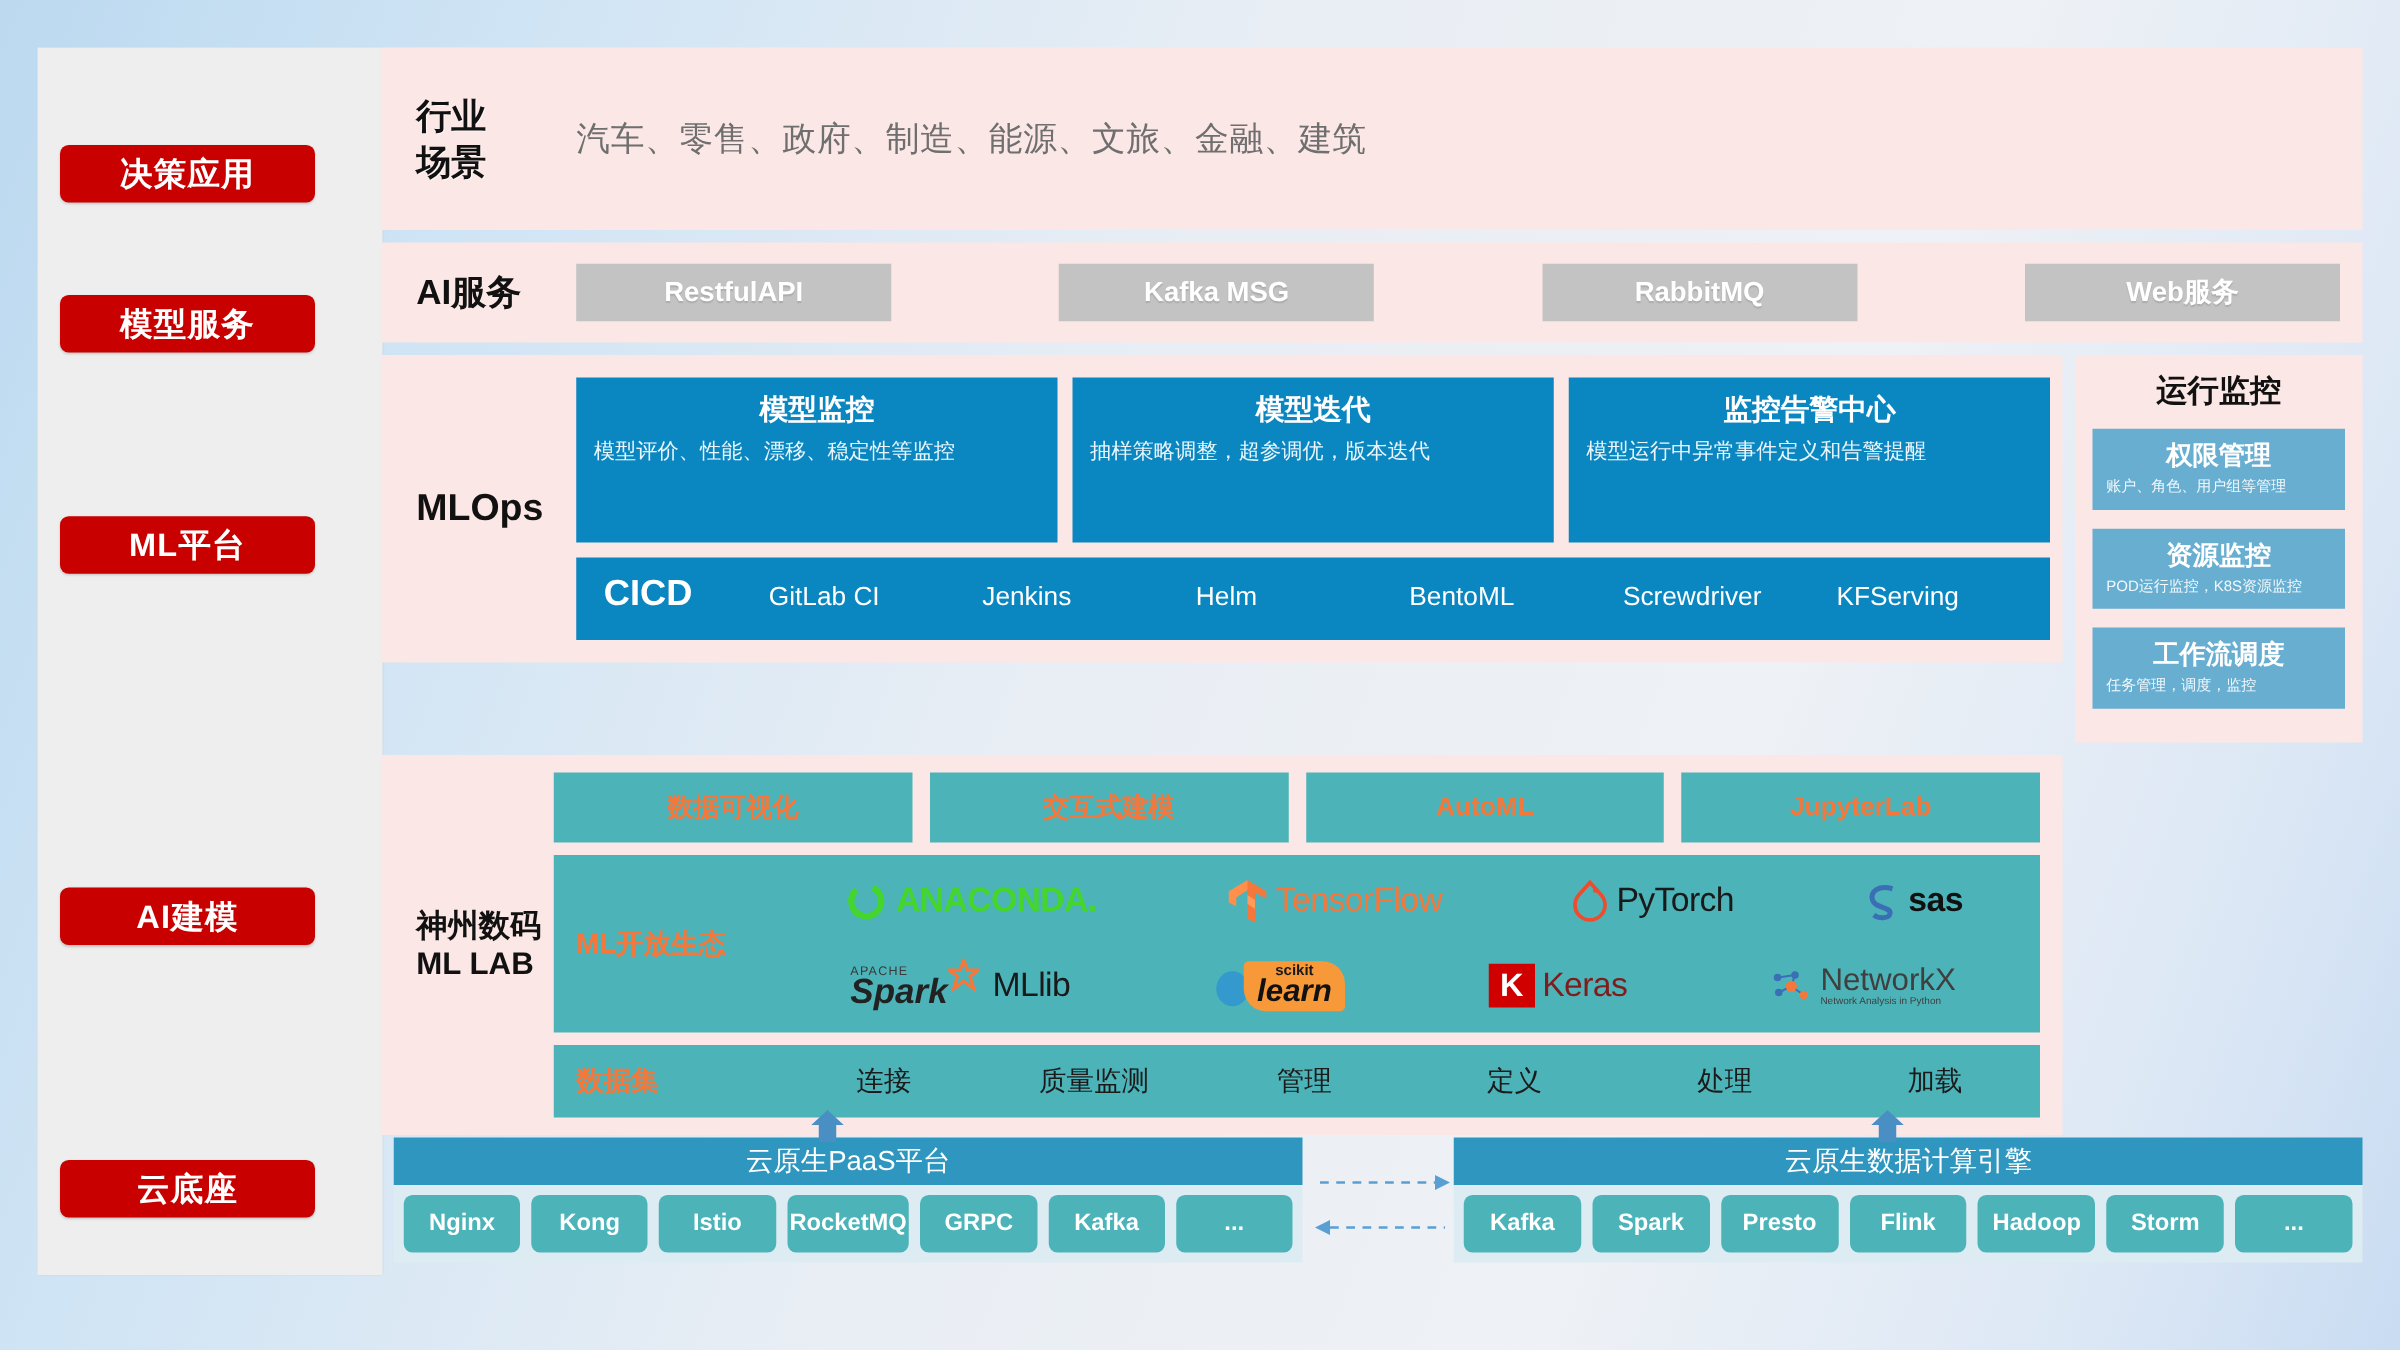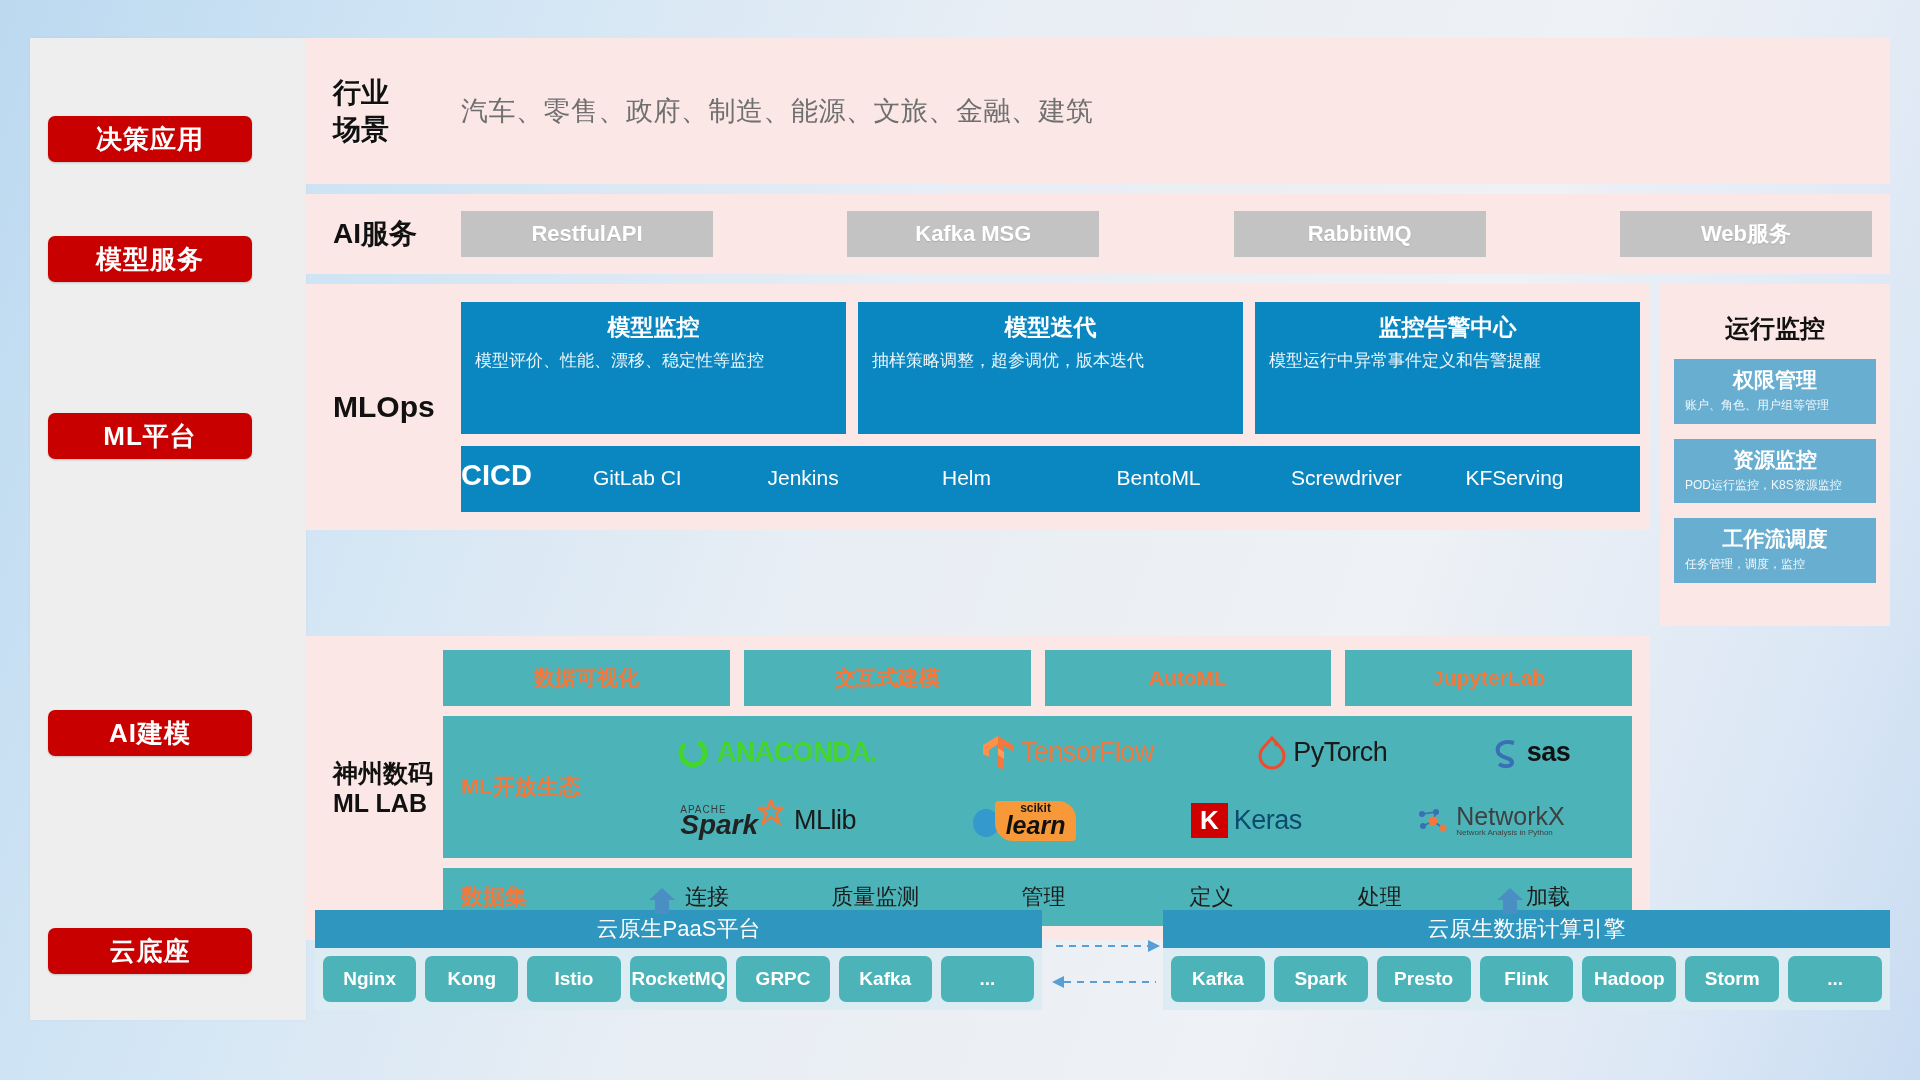--- a/index.html
+++ b/index.html
@@ -79,33 +79,33 @@
   .mlops-card {
     flex: 1; background: #0a87c1; height: 132px; padding: 10px 14px 6px;
     color: #fff;
   }
   .mlops-card h4 {
     font-size: 23px; text-align: center; font-weight: bold; margin-bottom: 7px;
   }
   .mlops-card p { font-size: 17px; line-height: 1.32; color: #eaf6fc; }
   .cicd-bar {
     margin-top: 12px; background: #0a87c1; height: 66px; overflow: hidden;
-    display: flex; align-items: flex-start; color: #fff; 
+    display: flex; align-items: flex-start; color: #fff; padding-left: 22px;
   }
   .cicd-title { font-size: 29px; font-weight: bold; width: 132px; flex: none; padding-top: 13px; }
   .cicd-items { flex: 1; display: flex; }
   .cicd-item {
     flex: 1; font-size: 21px; padding-top: 17px;
     line-height: 1.45; word-break: break-all;
   }
 
   
   #col-monitor {
     width: 230px; background: #fbe7e5;
-    padding: 28px 14px;
+    padding: 12px 14px;
   }
   #col-monitor .mon-title {
     font-size: 25px; font-weight: bold; text-align: center; color: #111; margin-bottom: 14px;
   }
   .mon-card { background: #68aed1; margin-bottom: 15px; padding: 7px 11px 10px; color: #fff; }
   .mon-card h5 { font-size: 21px; font-weight: bold; text-align: center; margin-bottom: 4px; }
   .mon-card p { font-size: 12px; line-height: 1.3; color: #f0f8fc; }
 
   
   #zone-model { display: flex; gap: 10px; margin-bottom: 0; }
@@ -337,21 +337,21 @@
                 <svg width="30" height="34" viewBox="0 0 30 34">
                   <ellipse cx="15" cy="19" rx="13" ry="14" fill="#3499cd"></ellipse>
                 </svg>
                 <div style="background:#f89939;border-radius:4px 18px 4px 18px;padding:2px 11px 3px;display:flex;flex-direction:column;align-items:center;line-height:.95;margin-left:-12px">
                   <span style="font-size:12px;font-weight:bold;color:#1a1a1a">scikit</span>
                   <span style="font-size:25px;font-style:italic;font-weight:bold;color:#111">learn</span>
                 </div>
               </div>
               <div class="logo">
                 <span style="background:#d00000;color:#fff;font-size:26px;font-weight:bold;padding:2px 9px">K</span>
-                <span class="logo-txt" style="color:#0c4a6e">Keras</span>
+                <span class="logo-txt" style="color:#7f1d1d">Keras</span>
               </div>
               <div class="logo">
                 <svg width="34" height="30" viewBox="0 0 34 30">
                   <line x1="6" y1="8" x2="20" y2="6" stroke="#3a6fb5" stroke-width="1.6"></line>
                   <line x1="20" y1="6" x2="17" y2="15" stroke="#3a6fb5" stroke-width="1.6"></line>
                   <line x1="17" y1="15" x2="7" y2="20" stroke="#3a6fb5" stroke-width="1.6"></line>
                   <line x1="17" y1="15" x2="27" y2="22" stroke="#3a6fb5" stroke-width="1.6"></line>
                   <circle cx="6" cy="8" r="3" fill="#3a6fb5"></circle>
                   <circle cx="20" cy="6" r="3" fill="#3a6fb5"></circle>
                   <circle cx="17" cy="15" r="4.5" fill="#f4783c"></circle>

